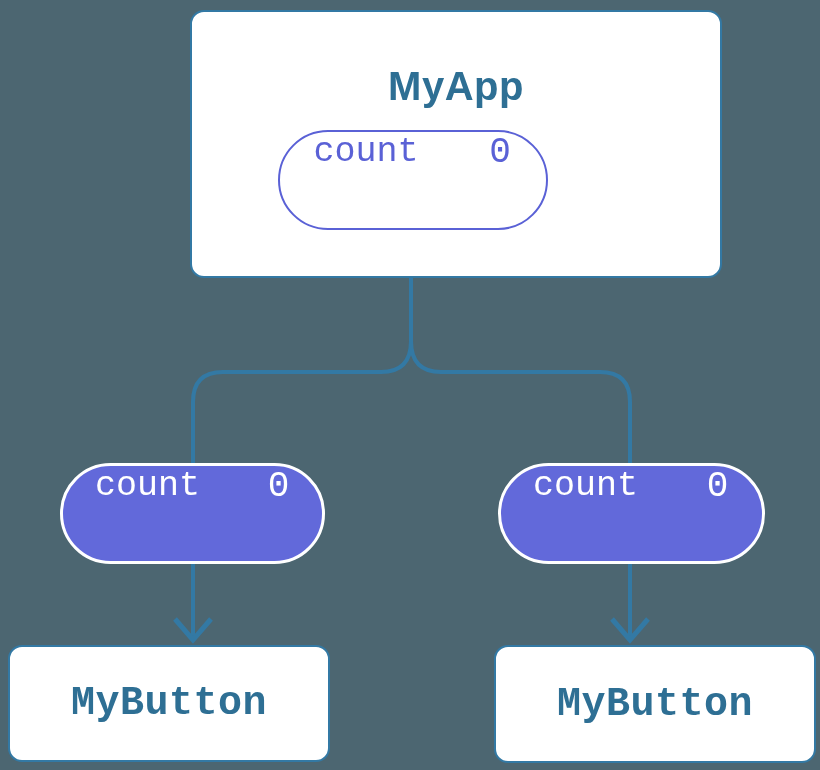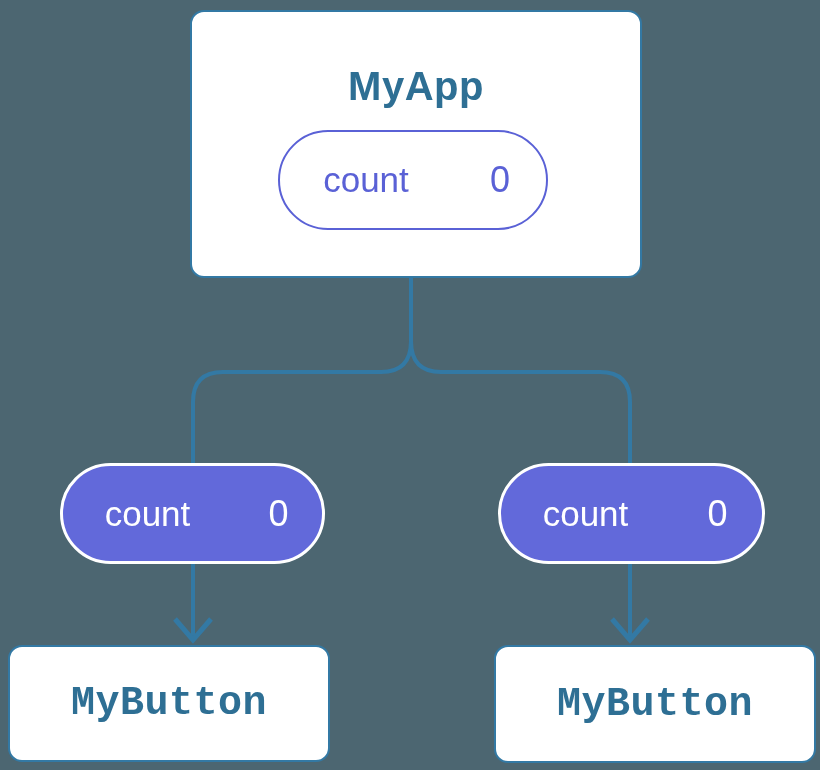--- a/index.html
+++ b/index.html
@@ -24,21 +24,21 @@
   .arrowhead { stroke-width: 5; stroke-linejoin: miter; }
 
   .node {
     position: absolute;
     background: var(--node-background, #FFFFFF);
     border: 2.5px solid var(--node-border, #3379A4);
     border-radius: 14px;
     box-sizing: border-box;
     z-index: 2;
   }
-  .node-root { left: 190px; top: 10px; width: 452px; height: 268px; }
+  .node-root { left: 190px; top: 10px; width: 532px; height: 268px; }
   .node-title {
     position: absolute;
     left: 0; right: 0; top: 52px;
     text-align: center;
     font-size: 40px;
     font-weight: 700;
     letter-spacing: 0.5px;
     color: var(--heading-text, #2E6F94);
   }
   .node-child {
@@ -50,24 +50,25 @@
     letter-spacing: 0.5px;
     color: var(--heading-text, #2E6F94);
     font-family: Liberation Mono, monospace;
   }
   .node-child-left  { left: 8px;   top: 645px; width: 322px; height: 117px; }
   .node-child-right { left: 494px; top: 645px; width: 322px; height: 118px; }
 
   .pill {
     position: absolute;
     display: flex;
-    align-items: center;
+    align-items: flex-start;
     border-radius: 60px;
     box-sizing: border-box;
     z-index: 3;
+    font-family: Liberation Mono, monospace;
   }
   .pill-name {
     width: 172px;
     display: flex;
     align-items: center;
     justify-content: center;
     font-size: 35px;
   }
   .pill-sep { width: 2px; }
   .pill-value {

